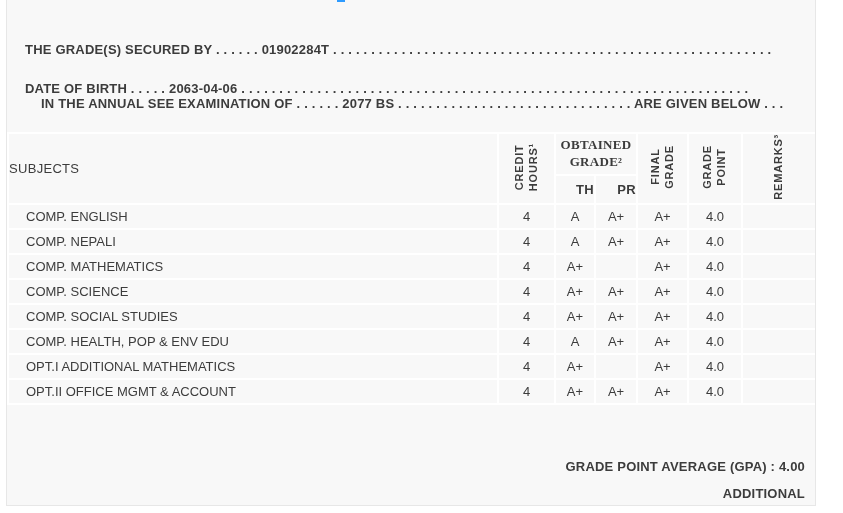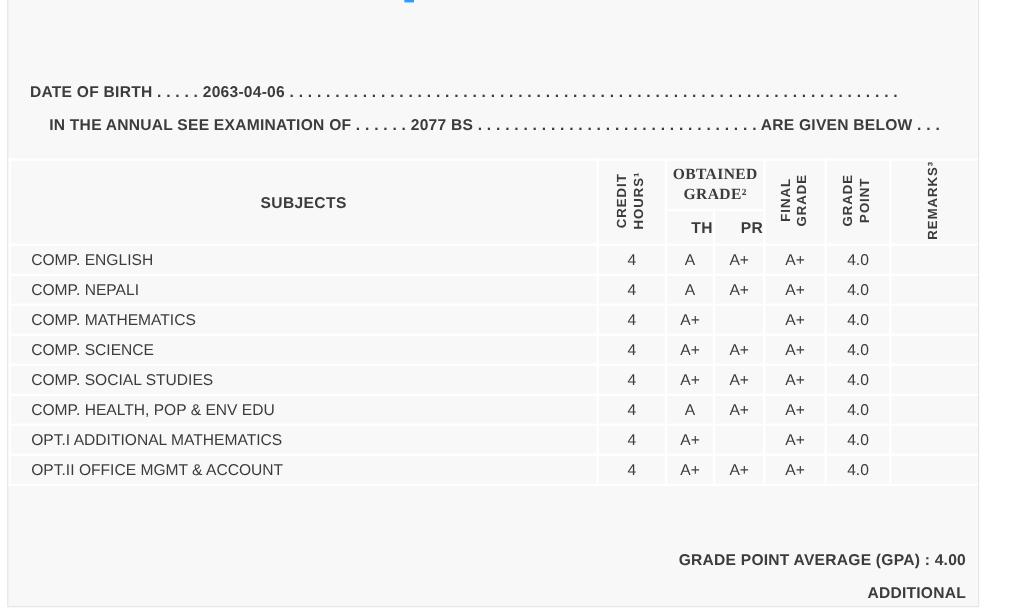--- a/index.html
+++ b/index.html
@@ -11,29 +11,29 @@
 
   .link-fragment { position:absolute; left:330px; top:0; width:8px; height:3px;
                    background:#2e9bff; }
 
   .title { position:absolute; top:14px; left:0; right:0; text-align:center;
            font-size:15px; font-weight:bold; letter-spacing:0.3px; }
 
   .intro-line { position:absolute; left:18px; right:0; font-size:13px;
                 font-weight:bold; white-space:nowrap; letter-spacing:0.2px; }
   .intro-line.l1 { top:43px; }
-  .intro-line.l2 { top:70px; }
+  .intro-line.l2 { top:82px; }
   .intro-line.l3 { top:97px;padding-left:16px; }
 
   table.grades { position:absolute; top:133px; left:0; width:808px;
                  border-collapse:collapse; table-layout:fixed; }
   table.grades th, table.grades td { border:2px solid #ffffff; background:transparent;
                  font-size:13px; color:#3c3c3c; vertical-align:middle; }
 
-  th.subjects-hd { text-align:center; font-weight:bold;
+  th.subjects-hd { text-align:left; font-weight:normal;
                    font-size:13px; letter-spacing:0.3px; }
   th.vert-hd { height:71px; text-align:center; }
   .vert-label { display:inline-block; writing-mode:vertical-rl;
                 transform:rotate(180deg); white-space:pre-line;
                 font-size:11px; font-weight:bold; letter-spacing:0.8px;
                 line-height:1.25; }
   th.obtained-hd { height:40px; text-align:center; font-size:12px;
                    font-weight:bold; white-space:pre-line; line-height:1.3;
                    letter-spacing:0.3px;font-family:Liberation Serif, serif; }
   th.sub-hd { height:27px; text-align:right; font-size:12px; font-weight:bold;
@@ -48,20 +48,21 @@
   .summary-line.status { top:487px; }
 </style>
 </head>
 <body>
 
 <div class="panel">
 
   <span class="link-fragment"></span>
 
 
+  <div class="intro-line l1">THE GRADE(S) SECURED BY . . . . . . 01902284T . . . . . . . . . . . . . . . . . . . . . . . . . . . . . . . . . . . . . . . . . . . . . . . . . . . . . . . . . .</div>
   <div class="intro-line l2">DATE OF BIRTH . . . . . 2063-04-06 . . . . . . . . . . . . . . . . . . . . . . . . . . . . . . . . . . . . . . . . . . . . . . . . . . . . . . . . . . . . . . . . . . .</div>
   <div class="intro-line l3">IN THE ANNUAL SEE EXAMINATION OF . . . . . . 2077 BS . . . . . . . . . . . . . . . . . . . . . . . . . . . . . . . ARE GIVEN BELOW . . .</div>
 
   <table class="grades">
     <colgroup>
       <col style="width:490px">
         <col style="width:57px">
         <col style="width:40px">
       <col style="width:42px">
         <col style="width:51px">

